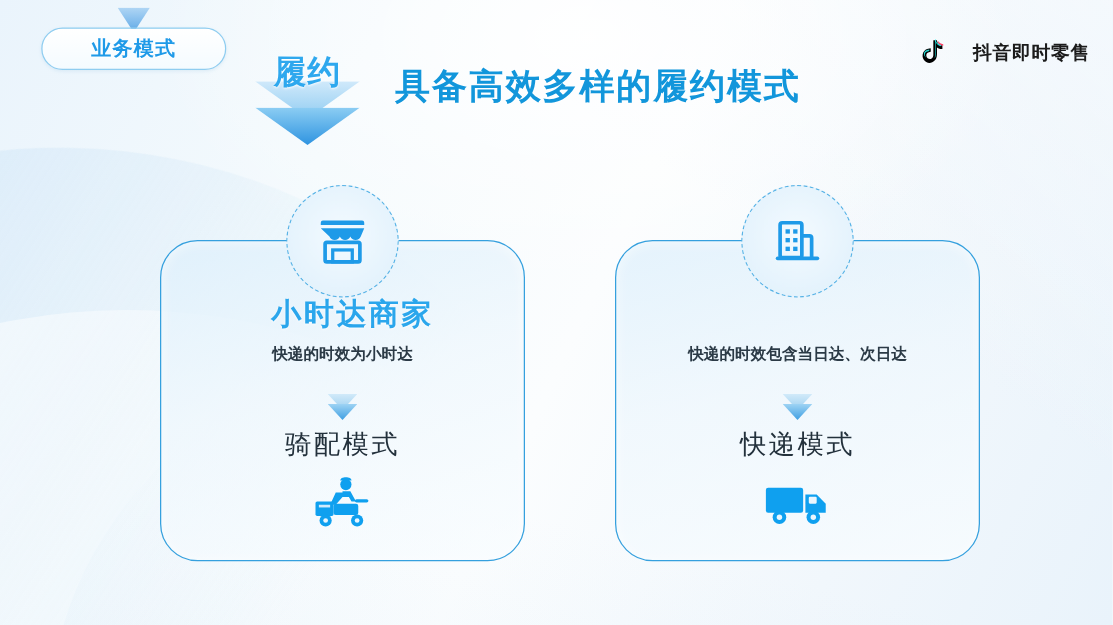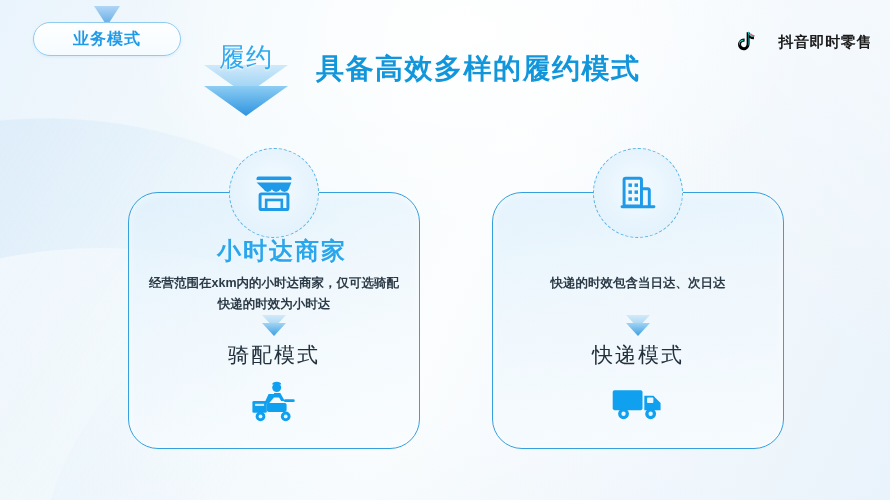--- a/index.html
+++ b/index.html
@@ -132,21 +132,21 @@
     width: 92px;
     height: 84px;
   }
   .kicker-text {
     position: absolute;
     left: 0;
     top: 0;
     width: 92px;
     text-align: center;
     font-size: 26px;
-    font-weight: normal;
+    font-weight: bold;
     color: #2ea8ee;
     letter-spacing: 1px;
     text-shadow: 0 1px 2px rgba(255,255,255,0.95);
   }
   .arrow3d {
     position: absolute;
     left: 4px;
     top: 25px;
     width: 84px;
     height: 58px;
@@ -345,21 +345,20 @@
     <div class="icon-circle">
       <svg width="42" height="40" viewBox="0 0 48 46">
         <path d="M6 4h36a2 2 0 0 1 2 2v2H4V6a2 2 0 0 1 2-2z" fill="#1e9ae8"></path>
         <path d="M4 11h40l-3.2 7.6a5.2 5.2 0 0 1-4.8 3.2 5.2 5.2 0 0 1-4.8-3.2 5.2 5.2 0 0 1-4.8 3.2A5.2 5.2 0 0 1 21.6 18.6 5.2 5.2 0 0 1 16.8 21.8a5.2 5.2 0 0 1-4.8-3.2z" fill="#1e9ae8"></path>
         <rect x="8" y="24" width="32" height="18" rx="1.6" fill="none" stroke="#1e9ae8" stroke-width="3.4"></rect>
         <rect x="15" y="31" width="18" height="11" fill="none" stroke="#1e9ae8" stroke-width="3"></rect>
       </svg>
     </div>
     <div class="card-title">小时达商家</div>
     <div class="card-desc">
-      <span class="line">经营范围在xkm内的小时达商家，仅可选骑配</span>
       <span class="line">快递的时效为小时达</span>
     </div>
     <div class="mini-arrow">
       <div class="m back"></div>
       <div class="m front"></div>
     </div>
     <div class="mode-label">骑配模式</div>
     <div class="mode-icon">
       <svg width="54" height="42" viewBox="0 0 60 46">
         <circle cx="33" cy="7" r="5" fill="#0fa0ef"></circle>

